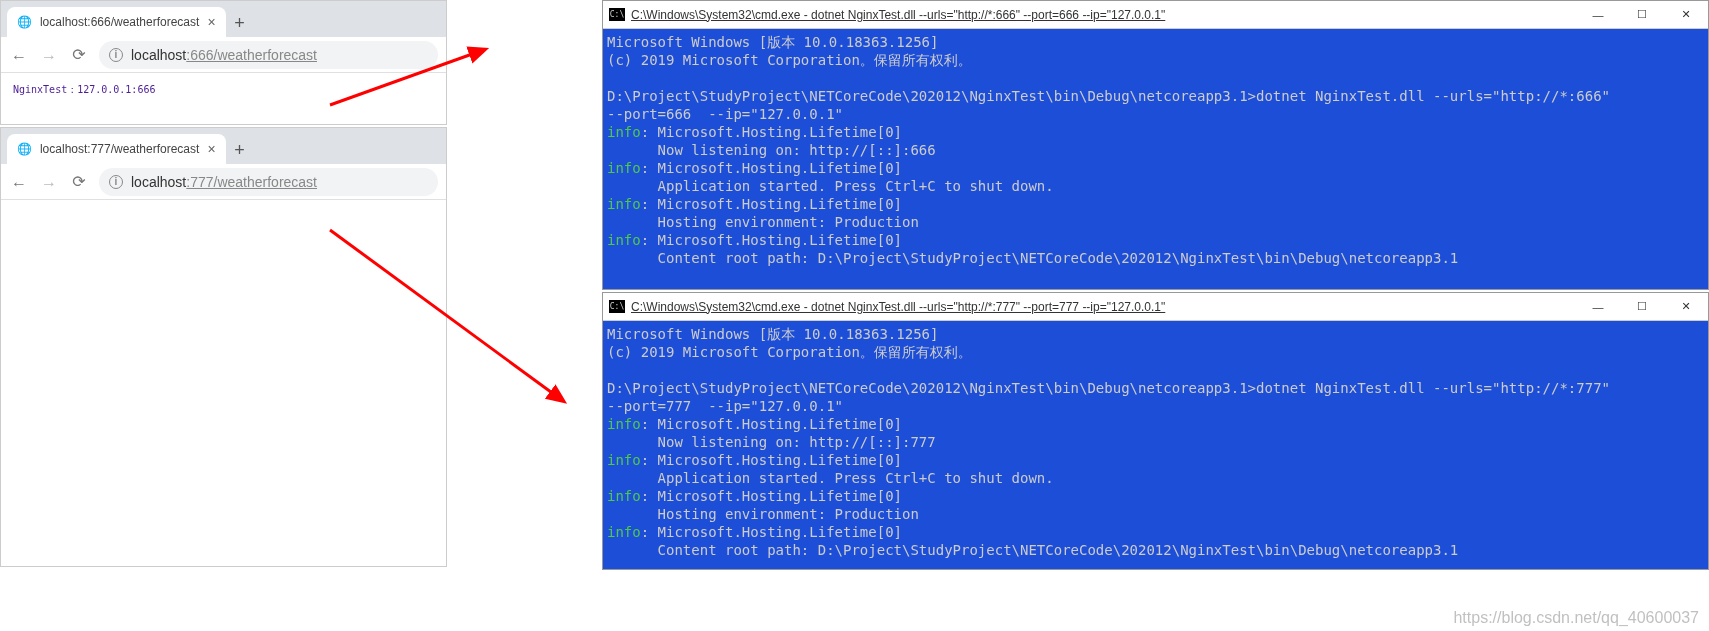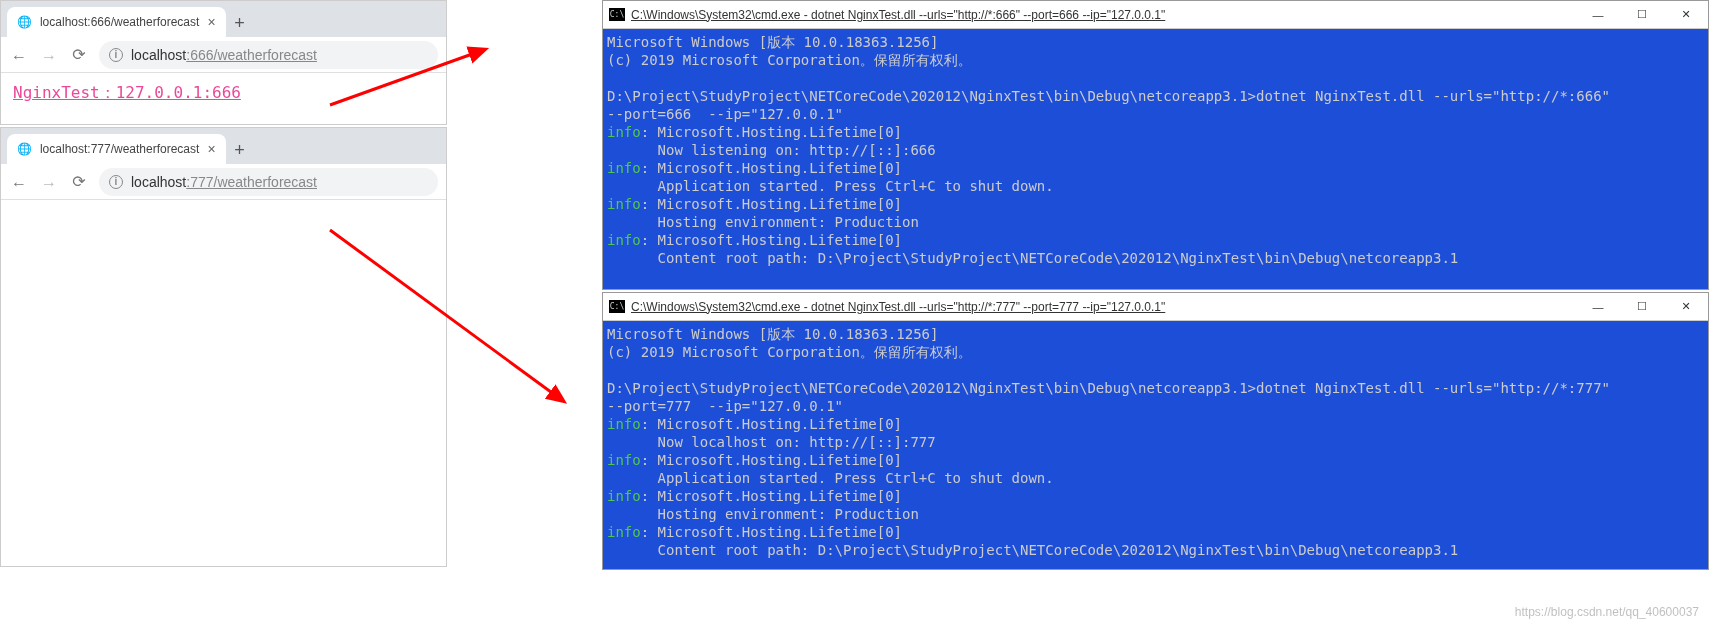--- a/index.html
+++ b/index.html
@@ -14,37 +14,37 @@
 .tab-close { color: #666; cursor: pointer; font-size: 14px; margin-left: auto; }
 .newtab { width: 28px; height: 28px; display: flex; align-items: center; justify-content: center; color: #555; font-size: 18px; cursor: pointer; }
 
 .toolbar { height: 36px; background: #fff; display: flex; align-items: center; padding: 0 8px; gap: 10px; border-bottom: 1px solid #e0e0e0; }
 .navbtn { color: #777; font-size: 16px; width: 20px; text-align: center; cursor: pointer; }
 .navbtn.disabled { color: #bbb; }
 .omnibox { flex: 1; background: #f1f3f4; border-radius: 14px; height: 28px; display: flex; align-items: center; padding: 0 10px; gap: 8px; font-size: 14px; color: #333; }
 .omni-info { color: #888; border: 1.5px solid #888; border-radius: 50%; width: 14px; height: 14px; display: flex; align-items: center; justify-content: center; font-size: 10px; font-weight: bold; }
 .host-grey { color: #888; text-decoration: underline; }
 
-.page-body { padding: 10px 12px; font-family: "SimSun", monospace; font-size: 16px; color: #ec4899; text-decoration: underline; }
+.page-body { padding: 10px 12px; font-family: "SimSun", monospace; font-size: 10px; color: #4c1d95; }
 
 .cmd { position: absolute; right: 0; width: 1107px; background: #000; border: 1px solid #999; }
 .cmd.c1 { top: 0; height: 290px; }
 .cmd.c2 { top: 292px; height: 278px; }
 
 .cmd-titlebar { height: 28px; background: #fff; display: flex; align-items: center; font-size: 12px; color: #333; border-bottom: 1px solid #ccc; }
 .cmd-icon { width: 16px; height: 13px; margin: 0 6px; display: inline-flex; align-items: center; justify-content: center; background: #000; color: #ccc; font-size: 8px; font-family: monospace; }
 .cmd-title { flex: 1; white-space: nowrap; overflow: hidden; text-decoration: underline; }
 .winbtns { display: flex; height: 100%; }
 .winbtn { width: 44px; display: flex; align-items: center; justify-content: center; color: #333; cursor: pointer; font-size: 11px; }
 
 .cmd-body { background: #1d4ed8; color: #ccc; font-family: "Consolas", "SimSun", monospace; font-size: 14px; line-height: 18px; padding: 4px 4px; white-space: pre; overflow: hidden; height: calc(100% - 28px); position: relative; }
 .cmd-body .info { color: #4ec94e; }
 
 .arrow { position: absolute; pointer-events: none; z-index: 50; }
-.watermark { position: absolute; bottom: 12px; right: 10px; color: rgba(150,150,150,0.6); font-size: 12px; font-family: Arial; z-index: 60; }
+.watermark { position: absolute; bottom: 4px; right: 10px; color: rgba(150,150,150,0.6); font-size: 16px; font-family: Arial; z-index: 60; }
 </style>
 </head>
 <body>
 
 <div class="browser b1">
   <div class="tabstrip">
     <div class="tab">
       <span>🌐</span>
       <span>localhost:666/weatherforecast</span>
       <span class="tab-close">×</span>
@@ -117,21 +117,21 @@
       <div class="winbtn">☐</div>
       <div class="winbtn close">✕</div>
     </div>
   </div>
   <div class="cmd-body"><span>Microsoft Windows [版本 10.0.18363.1256]</span>
 <span>(c) 2019 Microsoft Corporation。保留所有权利。</span>
 
 <span>D:\Project\StudyProject\NETCoreCode\202012\NginxTest\bin\Debug\netcoreapp3.1&gt;dotnet NginxTest.dll --urls="http://*:777"</span>
 <span>--port=777  --ip="127.0.0.1"</span>
 <span class="info">info</span><span>: Microsoft.Hosting.Lifetime[0]</span>
-<span>      Now localhost on: http://[::]:777</span>
+<span>      Now listening on: http://[::]:777</span>
 <span class="info">info</span><span>: Microsoft.Hosting.Lifetime[0]</span>
 <span>      Application started. Press Ctrl+C to shut down.</span>
 <span class="info">info</span><span>: Microsoft.Hosting.Lifetime[0]</span>
 <span>      Hosting environment: Production</span>
 <span class="info">info</span><span>: Microsoft.Hosting.Lifetime[0]</span>
 <span>      Content root path: D:\Project\StudyProject\NETCoreCode\202012\NginxTest\bin\Debug\netcoreapp3.1</span></div>
 </div>
 
 <svg class="arrow" style="left:320px; top:45px;" width="170" height="75">
   <defs>

